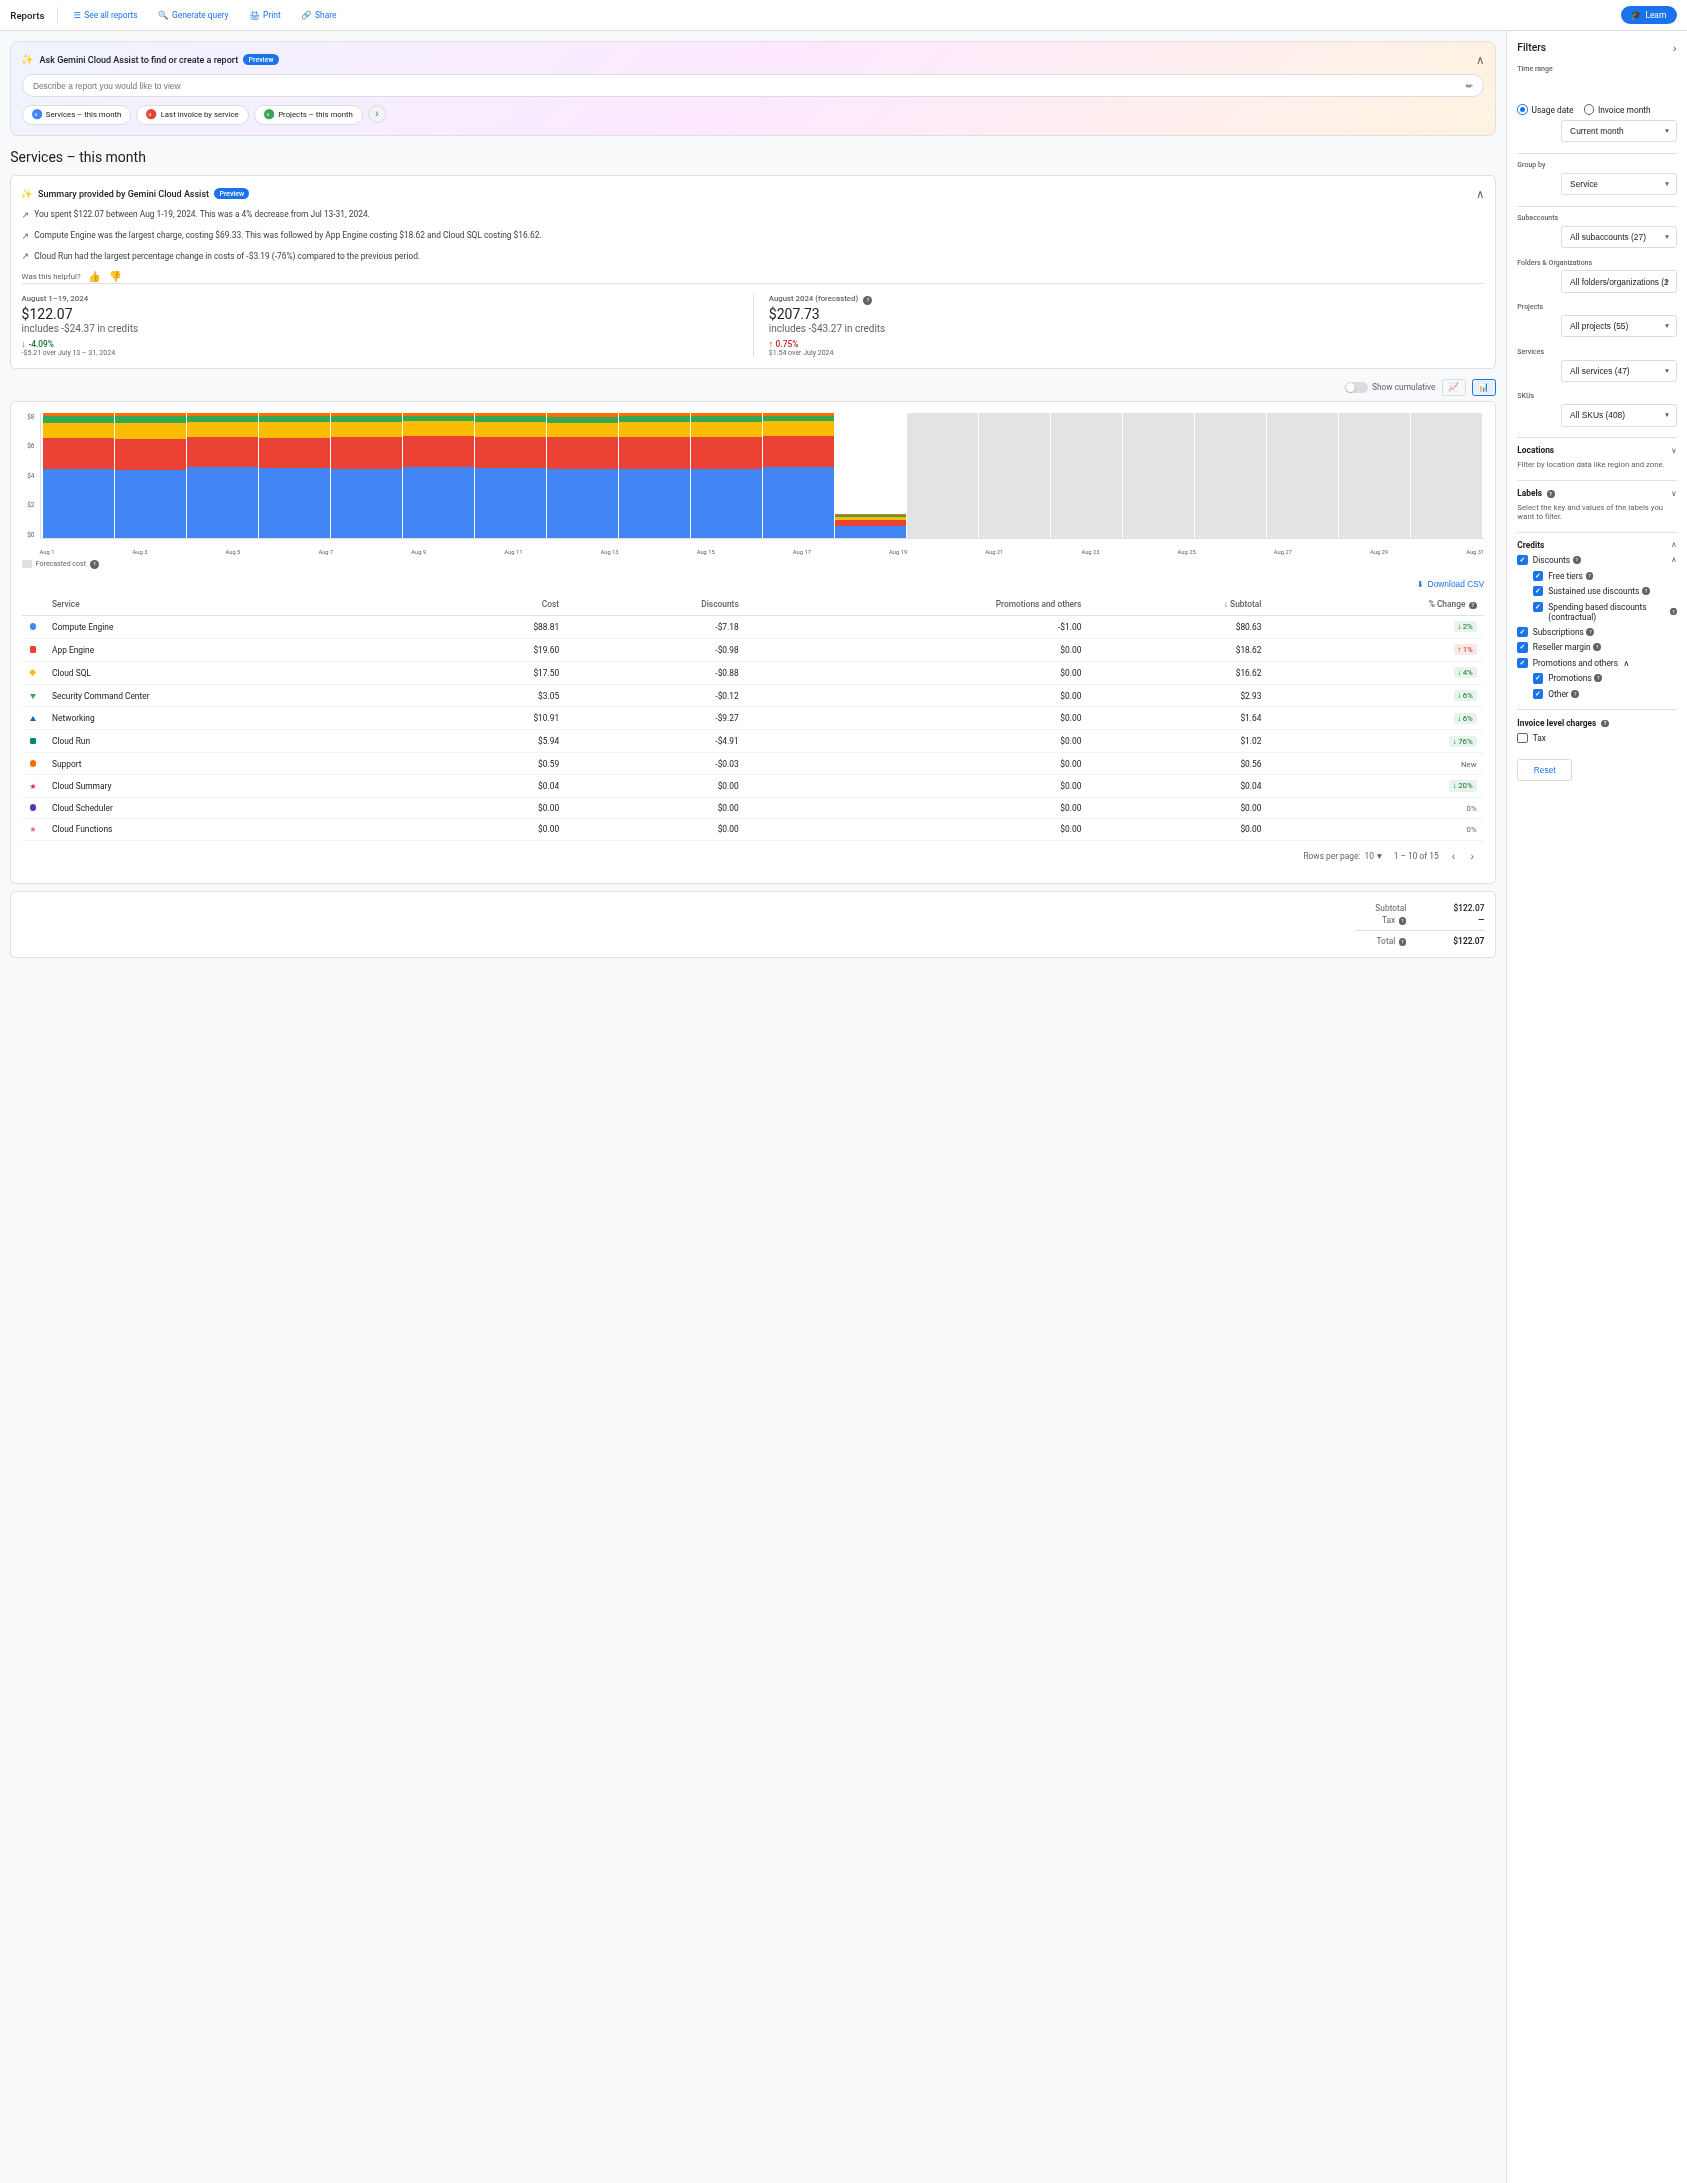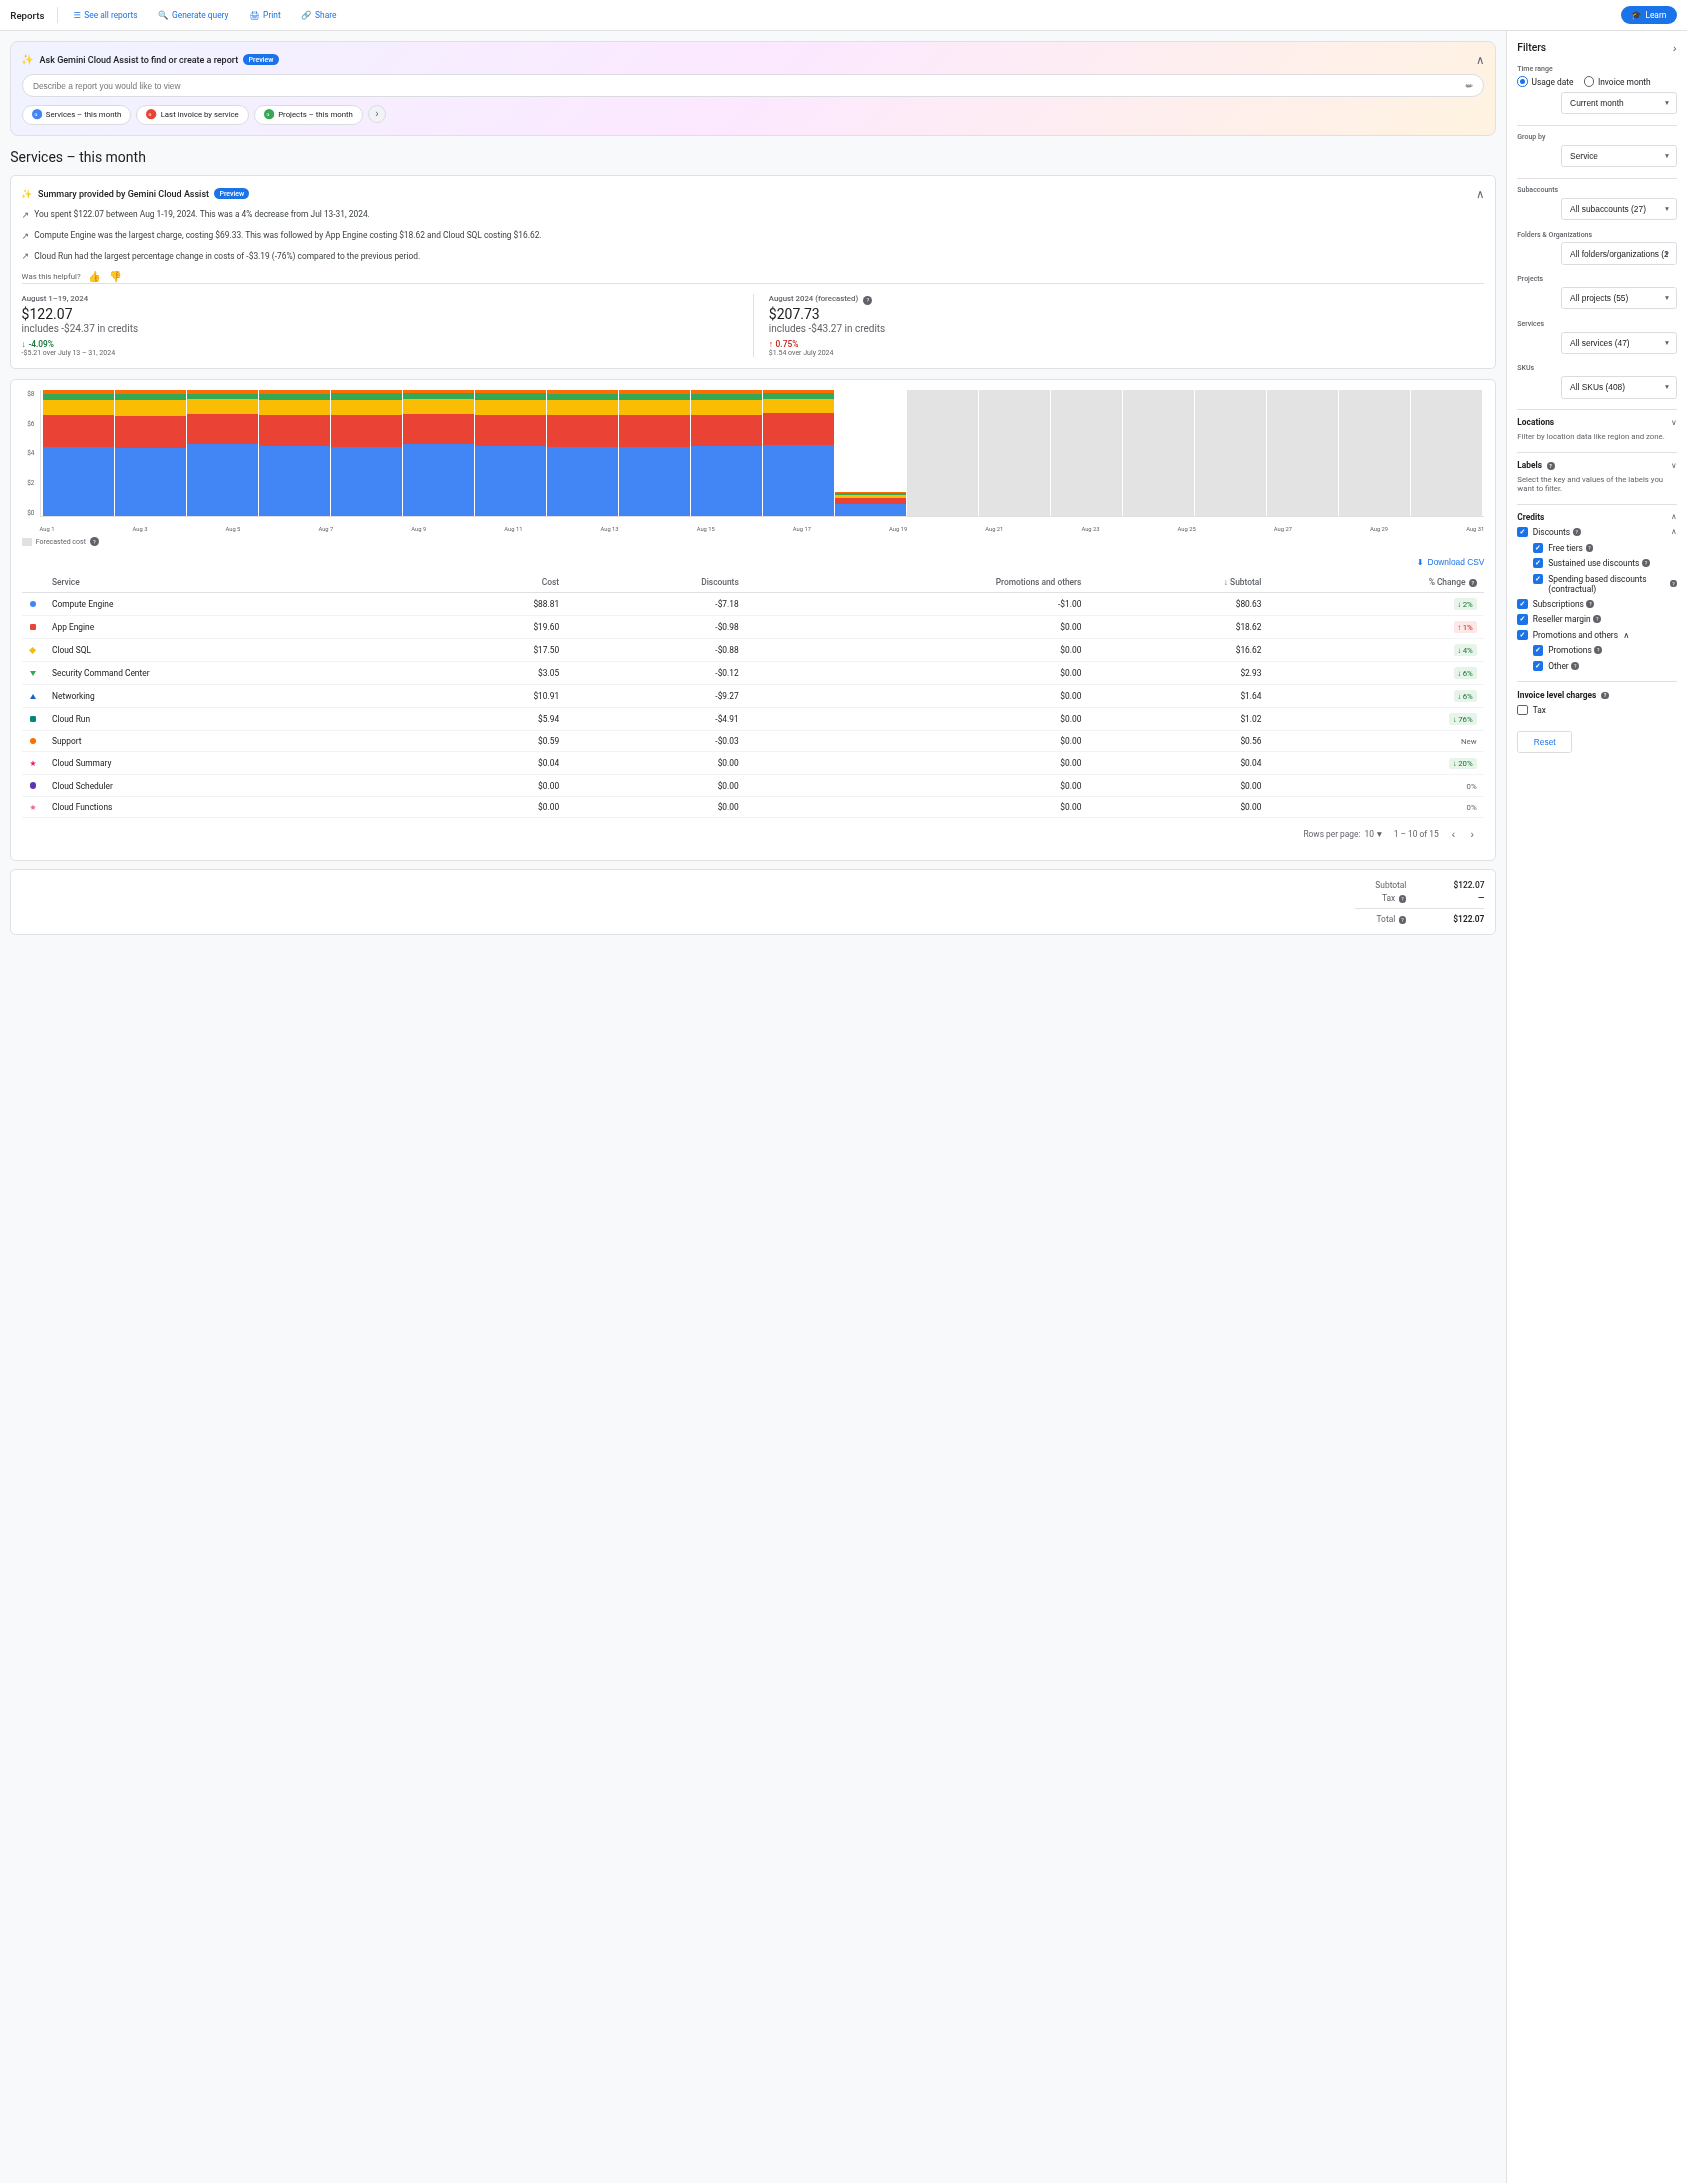--- a/index.html
+++ b/index.html
@@ -102,21 +102,21 @@
     .totals-value { font-weight: 500; min-width: 52px; text-align: right; }
     .totals-divider { width: 129px; height: 0.6px; background: #e0e0e0; margin: 2.6px 0; align-self: flex-end; }
 
     
     .filters-panel { width: 181px; background: #fff; border-left: 0.6px solid #e0e0e0; padding: 10.3px; overflow-y: auto; flex-shrink: 0; }
     .filters-header { display: flex; align-items: center; justify-content: space-between; margin-bottom: 10.3px; }
     .filters-title { font-size: 10.3px; font-weight: 500; }
     .filter-group { margin-bottom: 10.3px; }
     .filter-label { font-size: 7px; color: #5f6368; margin-bottom: 3.9px; font-weight: 500; }
     .filter-radio-row { display: flex; gap: 10.3px; margin-bottom: 5.2px; }
-    .radio-option { display: flex; align-items: center; gap: 3.9px; font-size: 8.4px; cursor: pointer; }
+    .radio-option { display: flex; align-items: center; gap: 3.9px; font-size: 8.4px; cursor: pointer; margin-top: 28px; }
     .radio-circle { width: 10.3px; height: 10.3px; border-radius: 50%; border: 1.3px solid #1a73e8; display: flex; align-items: center; justify-content: center; flex-shrink: 0; }
     .radio-circle.filled::after { content: ''; width: 5.2px; height: 5.2px; background: #1a73e8; border-radius: 50%; }
     .radio-circle.empty { border-color: #5f6368; }
     .filter-select-wrapper { position: relative; padding-left: 44px; }
     .filter-select-wrapper::after { content: '▼'; position: absolute; right: 6.5px; top: 50%; transform: translateY(-50%); font-size: 6.5px; color: #5f6368; pointer-events: none; }
     .filter-select-wrapper select { width: 100%; border: 0.6px solid #dadce0; border-radius: 2.6px; padding: 5.2px 7.8px; font-size: 8.4px; color: #202124; background: #fff; appearance: none; cursor: pointer; }
     .filter-section-header { display: flex; align-items: center; justify-content: space-between; margin-bottom: 5.2px; cursor: pointer; }
     .filter-section-title { font-size: 8.4px; font-weight: 700; }
     .filter-section-desc { font-size: 7.8px; color: #5f6368; margin-bottom: 6.5px; }
     .filter-check-group { display: flex; flex-direction: column; gap: 5.2px; }
@@ -255,20 +255,30 @@
           <div class="metric-sub">includes -$43.27 in credits</div>
           <div class="metric-change change-up">
             <span>↑</span>
             <span>0.75%</span>
           </div>
           <div class="metric-change-sub">$1.54 over July 2024</div>
         </div>
       </div>
     </div>
 
+    <div class="chart-controls">
+      <div class="cumulative-toggle">
+        <div class="toggle-switch">
+          <div class="toggle-knob"></div>
+        </div>
+        <span>Show cumulative</span>
+      </div>
+      <button class="chart-type-btn">📈</button>
+      <button class="chart-type-btn active">📊</button>
+    </div>
 
     <div style="background:#fff; border:0.6px solid #e0e0e0; border-radius:5.2px; padding:10.3px; margin-bottom:5.2px;">
       <div class="chart-container" id="chart-container">
         <div class="chart-y-labels">
           <span>$8</span>
           <span>$6</span>
           <span>$4</span>
           <span>$2</span>
           <span>$0</span>
         </div>

